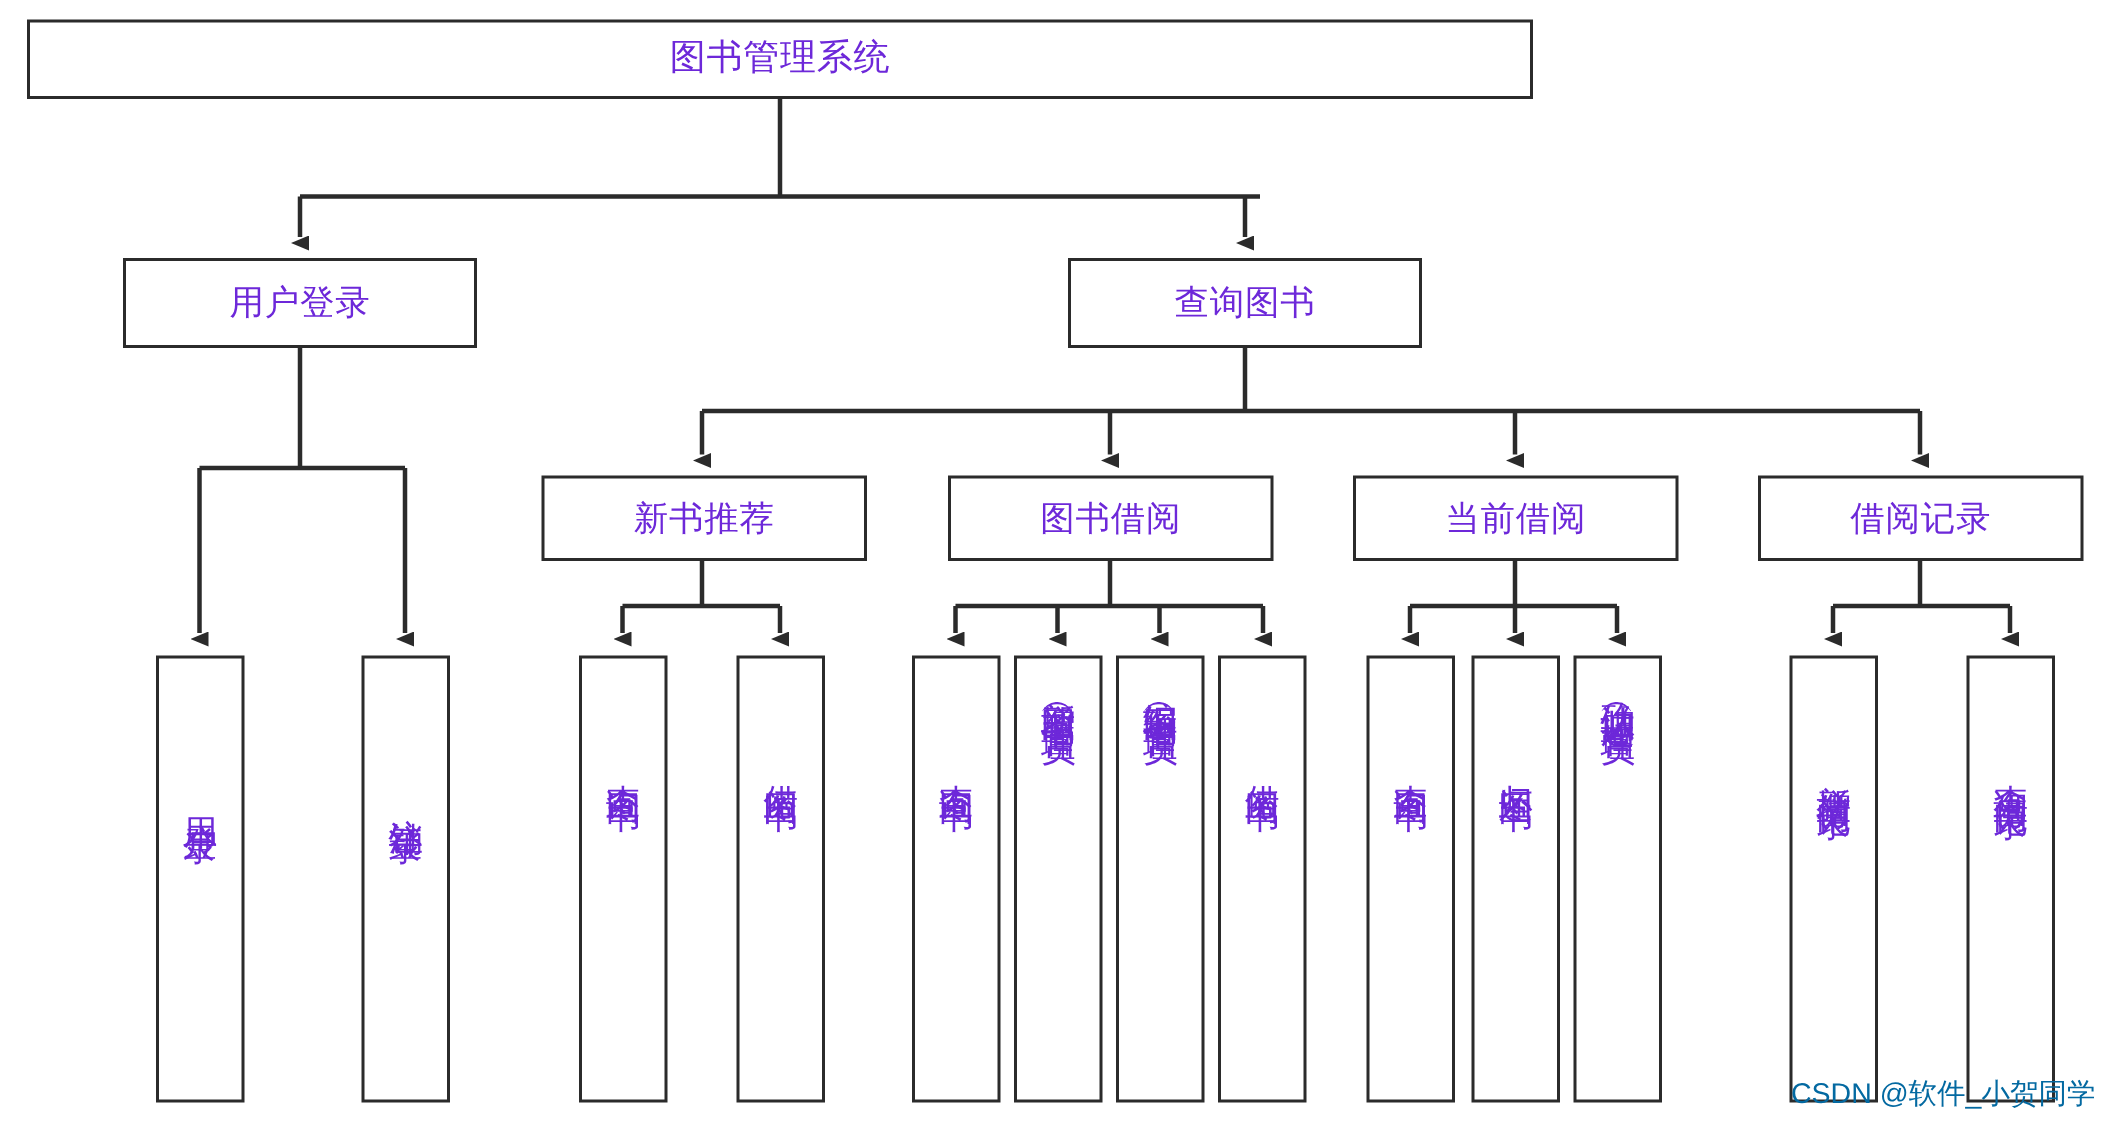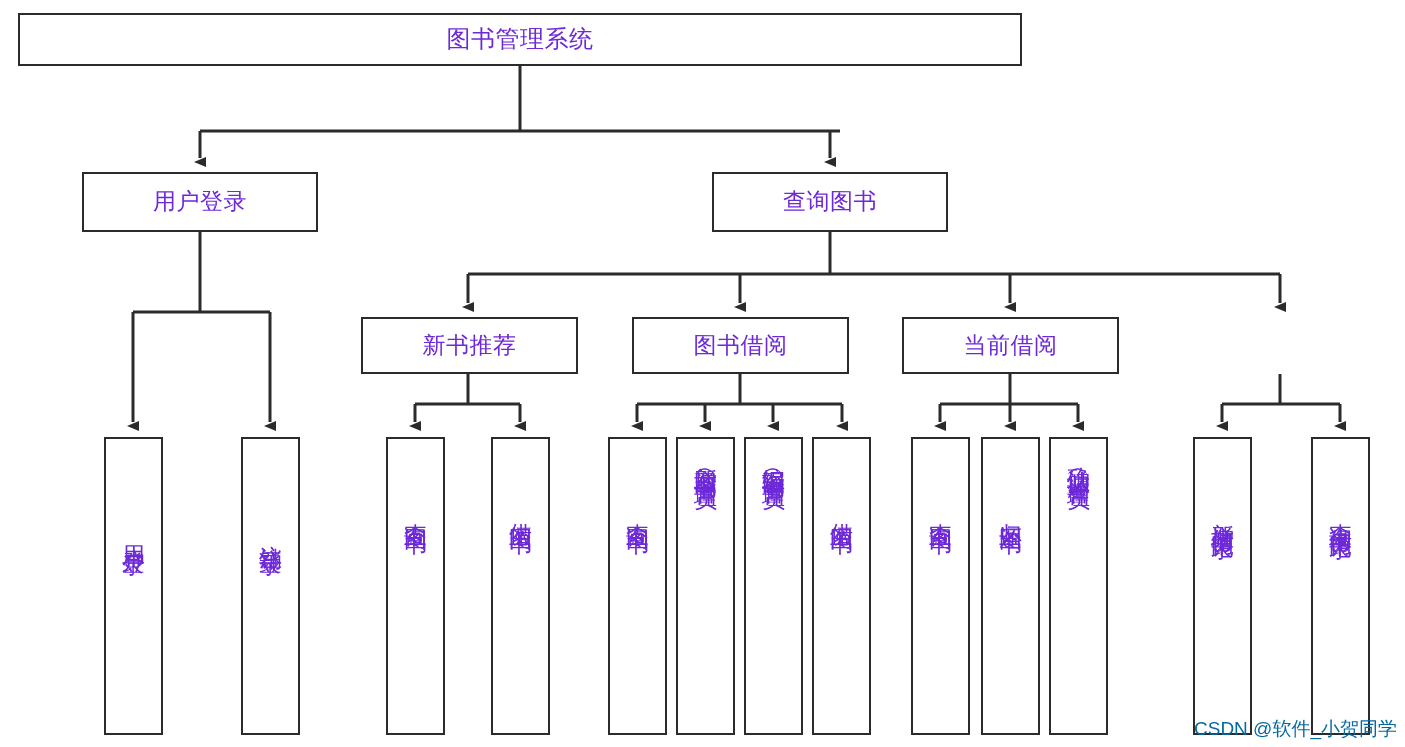--- a/index.html
+++ b/index.html
@@ -153,20 +153,23 @@
   </div>
 
   <div class="node-box node-l3" style="left:361px; top:317px; width:217px; height:57px;">
     <span class="node-label">新书推荐</span>
   </div>
 
   <div class="node-box node-l3" style="left:902px; top:317px; width:217px; height:57px;">
     <span class="node-label">当前借阅</span>
   </div>
 
+  <div class="node-box node-l3" style="left:1172px; top:317px; width:217px; height:57px;">
+    <span class="node-label">借阅记录</span>
+  </div>
 
   <div class="node-box node-leaf leaf-mid" style="left:104px; top:437px; width:59px; height:298px;">
     <span class="node-label">用户登录</span>
   </div>
 
   <div class="node-box node-leaf leaf-mid" style="left:241px; top:437px; width:59px; height:298px;">
     <span class="node-label">注销登录</span>
   </div>
 
   <div class="node-box node-leaf leaf-mid2" style="left:386px; top:437px; width:59px; height:298px;">

